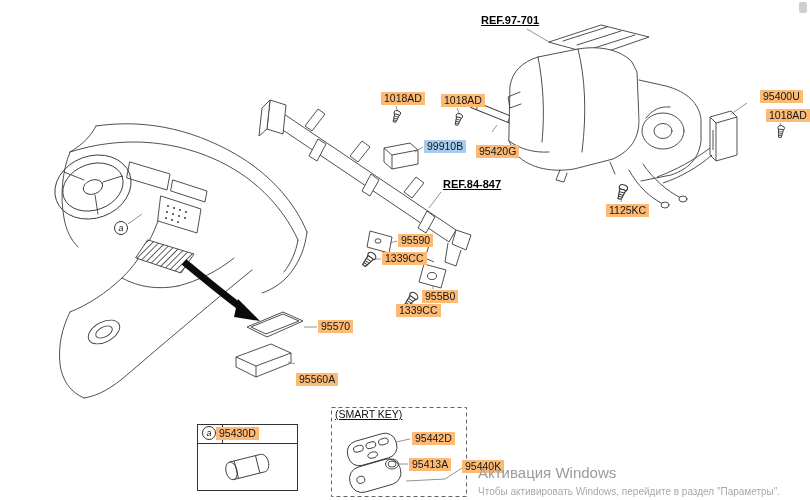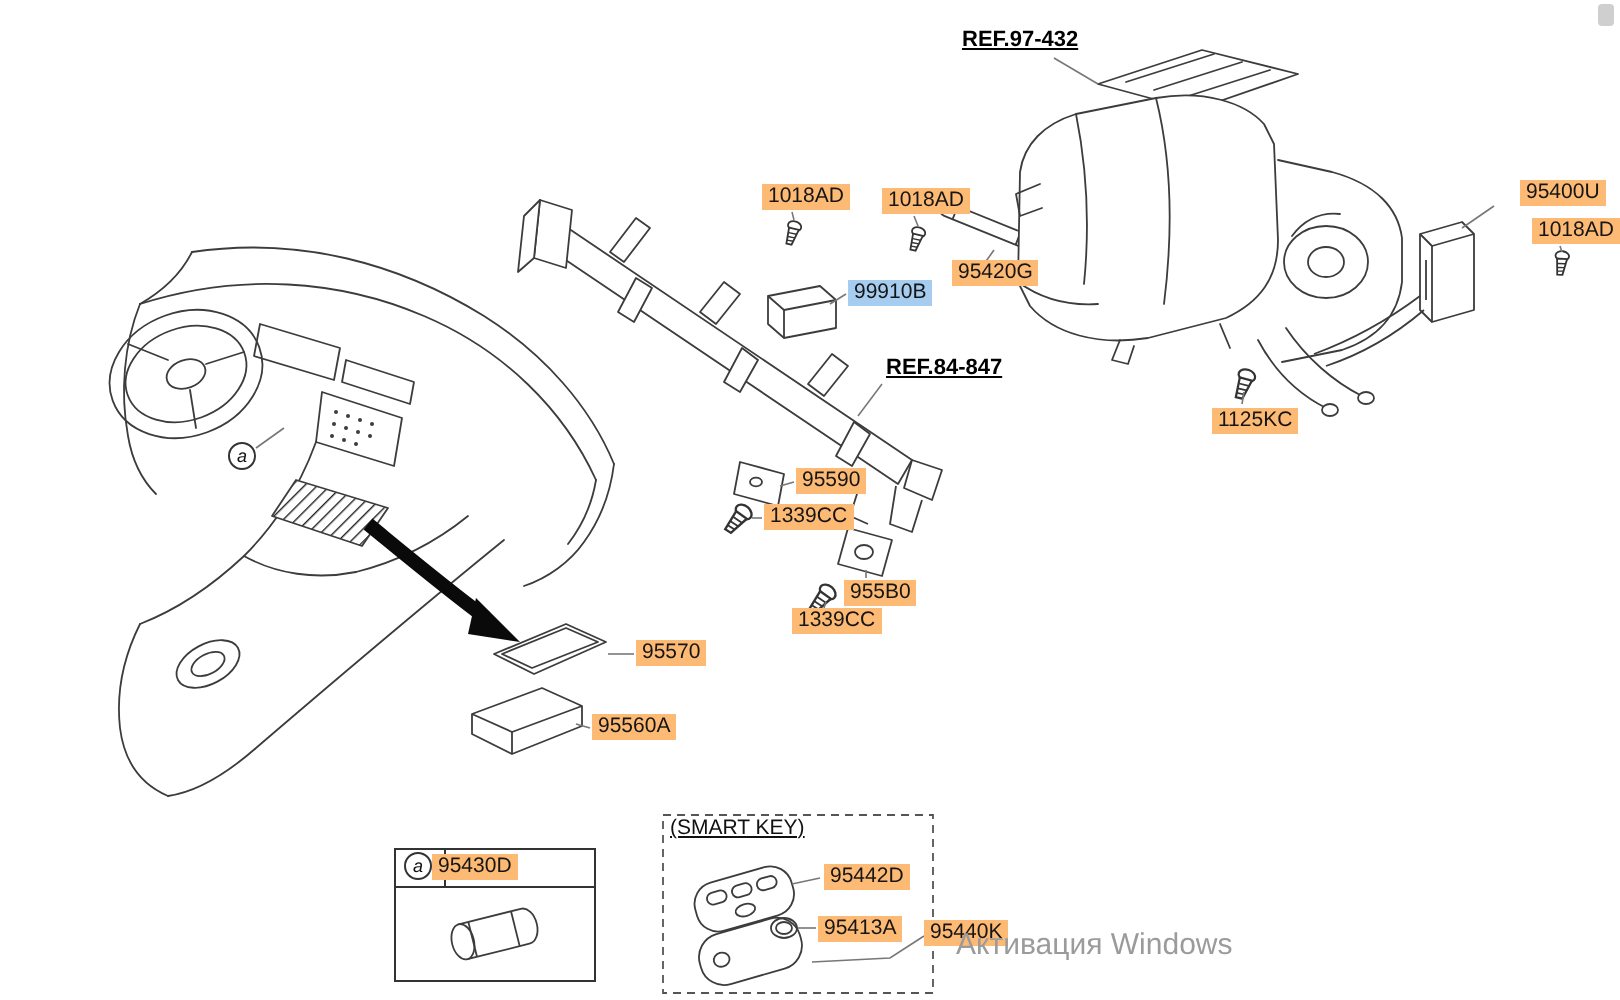--- a/index.html
+++ b/index.html
@@ -212,41 +212,42 @@
       <line x1="410" y1="439" x2="396" y2="442"></line>
       <line x1="408" y1="464" x2="399" y2="464"></line>
       <polyline points="462,468 445,479 406,481"></polyline>
     </g>
 
     <g>
       <rect x="799" y="2" width="8" height="11" rx="2" fill="#cfcfcf"></rect>
     </g>
   </svg>
 
-  <div class="ref-link" style="left:481px;top:14px">REF.97-432</div>
+  <div class="ref-link" style="left:481px;top:14px">REF.97-701</div>
   <div class="ref-link" style="left:443px;top:178px">REF.84-847</div>
 
   <div class="part-label" style="left:381px;top:92px">1018AD</div>
   <div class="part-label" style="left:441px;top:94px">1018AD</div>
-  <div class="part-label" style="left:476px;top:130px">95420G</div>
+  <div class="part-label" style="left:476px;top:145px">95420G</div>
   <div class="part-label blue" style="left:424px;top:140px">99910B</div>
   <div class="part-label" style="left:760px;top:90px">95400U</div>
   <div class="part-label" style="left:766px;top:109px">1018AD</div>
   <div class="part-label" style="left:606px;top:204px">1125KC</div>
   <div class="part-label" style="left:398px;top:234px">95590</div>
   <div class="part-label" style="left:382px;top:252px">1339CC</div>
   <div class="part-label" style="left:422px;top:290px">955B0</div>
   <div class="part-label" style="left:396px;top:304px">1339CC</div>
   <div class="part-label" style="left:318px;top:320px">95570</div>
-  <div class="part-label" style="left:296px;top:357px">95560A</div>
+  <div class="part-label" style="left:296px;top:373px">95560A</div>
   <div class="part-label" style="left:216px;top:427px">95430D</div>
   <div class="part-label" style="left:412px;top:432px">95442D</div>
   <div class="part-label" style="left:409px;top:458px">95413A</div>
   <div class="part-label" style="left:462px;top:460px">95440K</div>
 
   <div class="marker" style="left:114px;top:221px">a</div>
   <div class="marker" style="left:202px;top:426px">a</div>
 
   <div class="sk-title" style="left:335px;top:408px">(SMART KEY)</div>
 
   <div class="wm1" style="left:478px;top:464px">Активация Windows</div>
+  <div class="wm2" style="left:478px;top:486px">Чтобы активировать Windows, перейдите в раздел "Параметры".</div>
 
 </div>
 
 </body></html>

